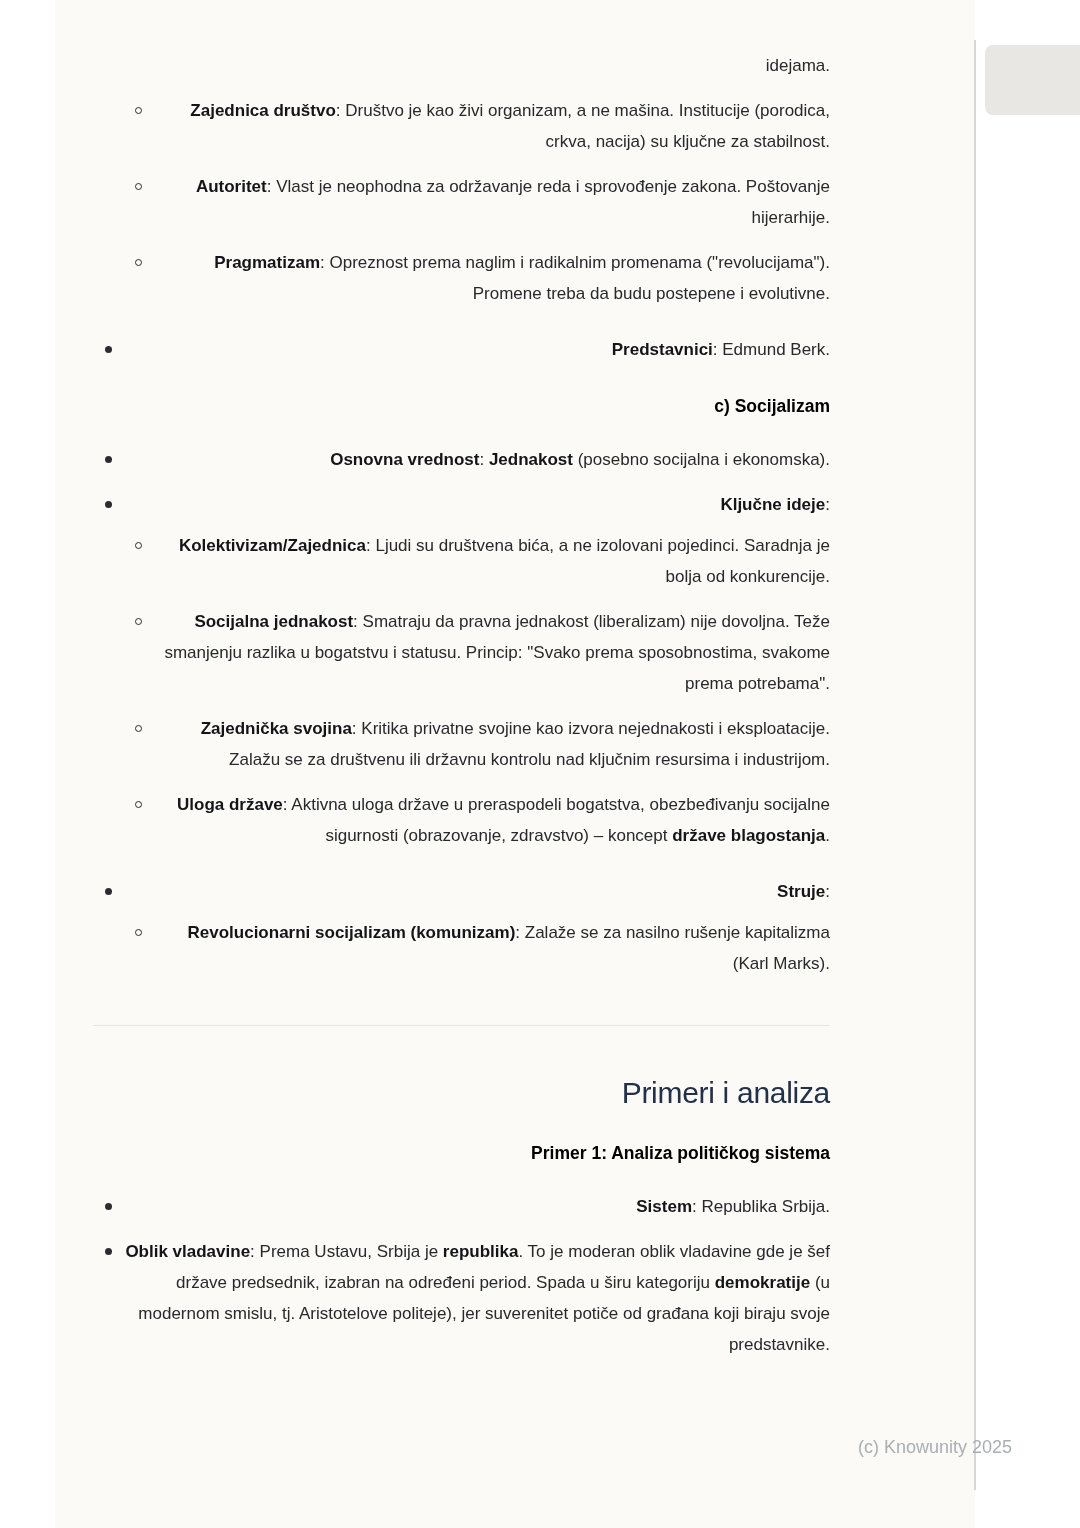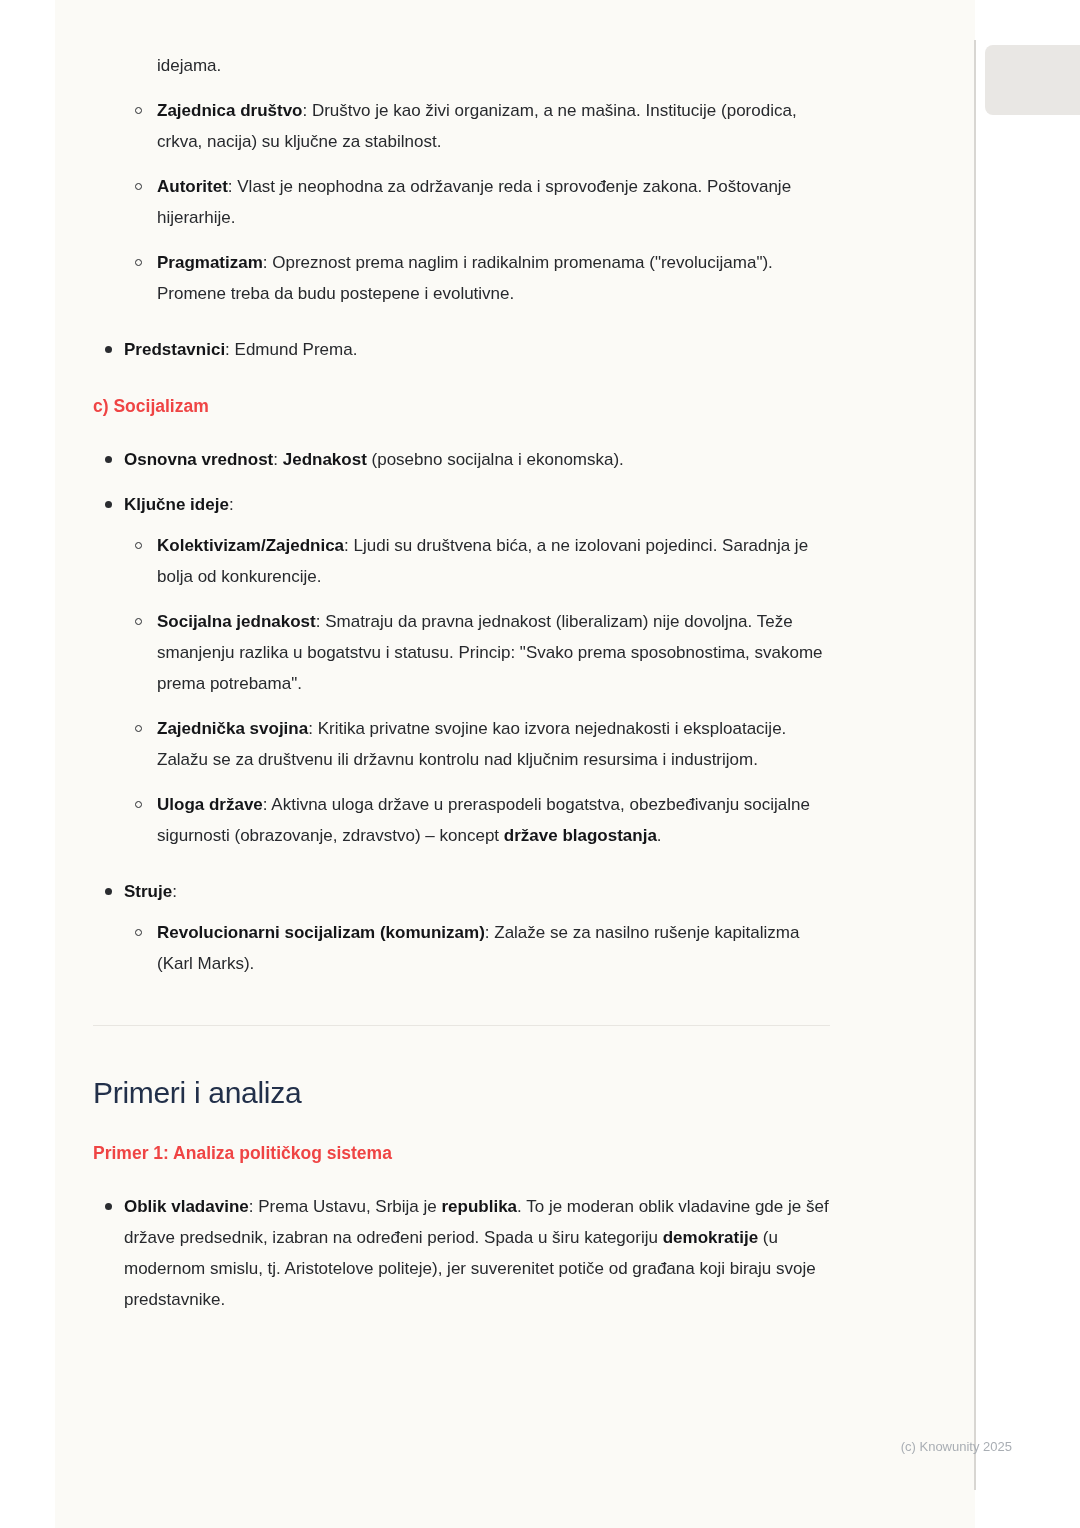--- a/index.html
+++ b/index.html
@@ -23,20 +23,21 @@
     left:974px; top:40px;
     width:2px; height:1450px;
     background:#d8d6d2;
   }
 
   .content {
     padding:50px 145px 40px 38px;
     font-size:17px;
     line-height:31px;
     color:#27292d;
+    text-align:right;
   }
   .content strong { font-weight:700; color:#141518; }
 
   .blk { position:relative; }
   .blk.continuation { padding-left:64px; margin-bottom:14px; }
   .blk.li1 { padding-left:31px; margin-bottom:14px; }
   .blk.li2 { padding-left:64px; margin-bottom:14px; }
   .blk.li2 + .blk.li1 { margin-top:25px; }
   .blk.li1 + .blk.li2 { margin-top:-4px; }
 
@@ -49,21 +50,21 @@
   .blk.li1 > .marker { left:12px; background:#2a2c30; }
   .blk.li2 > .marker { left:42px; border:1.6px solid #2a2c30; background:transparent; }
 
   .blk.h4 {
     font-weight:700;
     font-size:17.5px;
     color:#141518;
     margin:27px 0 24px;
     line-height:28px;
   }
-  .blk.h4 strong, .blk.h4 span { font-weight:700; color:#ef4444; }
+  .blk.h4 strong, .blk.h4 span { font-weight:700; color:#000000; }
 
   .blk.hr {
     border-top:1px solid #e8e6e1;
     margin:46px 0;
     height:0;
   }
 
   .blk.h2 {
     font-size:30px;
     font-weight:700;
@@ -86,48 +87,49 @@
     top:45px; left:0; right:0;
     height:70px;
     background:#e9e7e4;
     border-radius:8px 0 0 8px;
   }
 
   .watermark {
     position:absolute;
     top:1438px;
     right:68px;
-    font-size:13px;
+    font-size:18px;
     line-height:18px;
     color:#a9aeb4;
     white-space:nowrap;
   }
 </style>
 </head>
 <body>
 
 <div class="page">
   <div class="content">
       <div class="blk continuation"><span>idejama.</span></div>
       <div class="blk li2"><span class="marker"></span><strong>Zajednica društvo</strong><span>: Društvo je kao živi organizam, a ne mašina. Institucije (porodica, crkva, nacija) su ključne za stabilnost.</span></div>
       <div class="blk li2"><span class="marker"></span><strong>Autoritet</strong><span>: Vlast je neophodna za održavanje reda i sprovođenje zakona. Poštovanje hijerarhije.</span></div>
       <div class="blk li2"><span class="marker"></span><strong>Pragmatizam</strong><span>: Opreznost prema naglim i radikalnim promenama ("revolucijama"). Promene treba da budu postepene i evolutivne.</span></div>
-      <div class="blk li1"><span class="marker"></span><strong>Predstavnici</strong><span>: Edmund Prema.</span></div>
+      <div class="blk li1"><span class="marker"></span><strong>Predstavnici</strong><span>: Edmund Berk.</span></div>
       <div class="blk h4"><strong>c) Socijalizam</strong></div>
       <div class="blk li1"><span class="marker"></span><strong>Osnovna vrednost</strong><span>: </span><strong>Jednakost</strong><span> (posebno socijalna i ekonomska).</span></div>
       <div class="blk li1"><span class="marker"></span><strong>Ključne ideje</strong><span>:</span></div>
       <div class="blk li2"><span class="marker"></span><strong>Kolektivizam/Zajednica</strong><span>: Ljudi su društvena bića, a ne izolovani pojedinci. Saradnja je bolja od konkurencije.</span></div>
       <div class="blk li2"><span class="marker"></span><strong>Socijalna jednakost</strong><span>: Smatraju da pravna jednakost (liberalizam) nije dovoljna. Teže smanjenju razlika u bogatstvu i statusu. Princip: "Svako prema sposobnostima, svakome prema potrebama".</span></div>
       <div class="blk li2"><span class="marker"></span><strong>Zajednička svojina</strong><span>: Kritika privatne svojine kao izvora nejednakosti i eksploatacije. Zalažu se za društvenu ili državnu kontrolu nad ključnim resursima i industrijom.</span></div>
       <div class="blk li2"><span class="marker"></span><strong>Uloga države</strong><span>: Aktivna uloga države u preraspodeli bogatstva, obezbeđivanju socijalne sigurnosti (obrazovanje, zdravstvo) – koncept </span><strong>države blagostanja</strong><span>.</span></div>
       <div class="blk li1"><span class="marker"></span><strong>Struje</strong><span>:</span></div>
       <div class="blk li2"><span class="marker"></span><strong>Revolucionarni socijalizam (komunizam)</strong><span>: Zalaže se za nasilno rušenje kapitalizma (Karl Marks).</span></div>
       <div class="blk hr"></div>
       <div class="blk h2"><span>Primeri i analiza</span></div>
       <div class="blk h4"><strong>Primer 1: Analiza političkog sistema</strong></div>
+      <div class="blk li1"><span class="marker"></span><strong>Sistem</strong><span>: Republika Srbija.</span></div>
       <div class="blk li1"><span class="marker"></span><strong>Oblik vladavine</strong><span>: Prema Ustavu, Srbija je </span><strong>republika</strong><span>. To je moderan oblik vladavine gde je šef države predsednik, izabran na određeni period. Spada u širu kategoriju </span><strong>demokratije</strong><span> (u modernom smislu, tj. Aristotelove politeje), jer suverenitet potiče od građana koji biraju svoje predstavnike.</span></div>
     </div>
 </div>
 
 <div class="page-border-right"></div>
 
 <div class="scroll-area">
   <div class="scroll-thumb"></div>
 </div>
 

